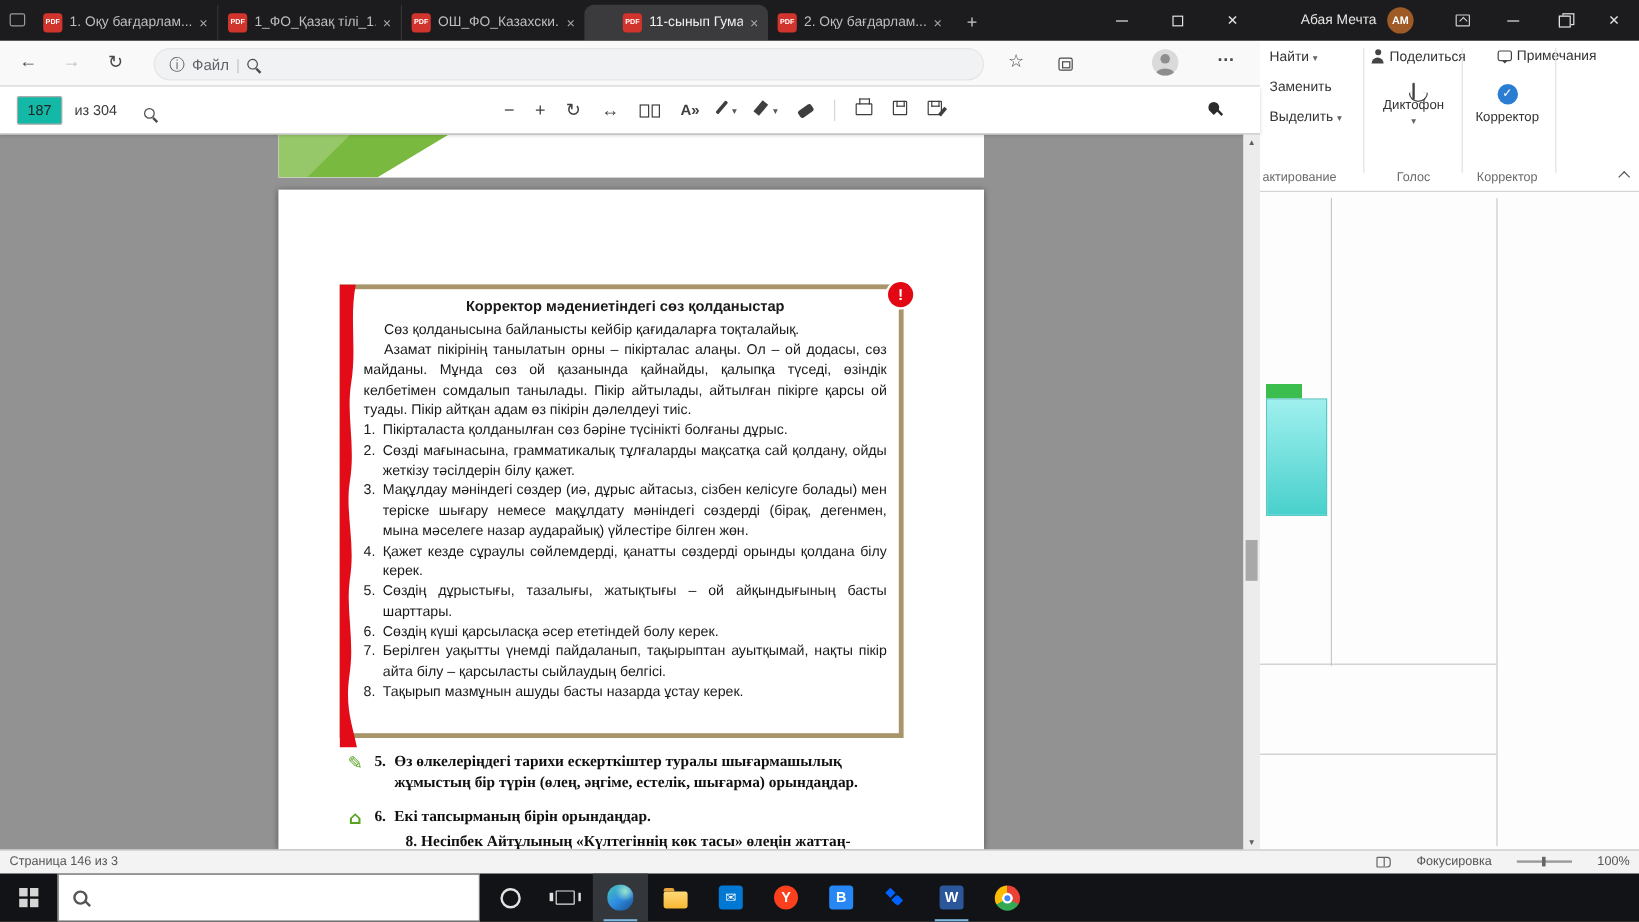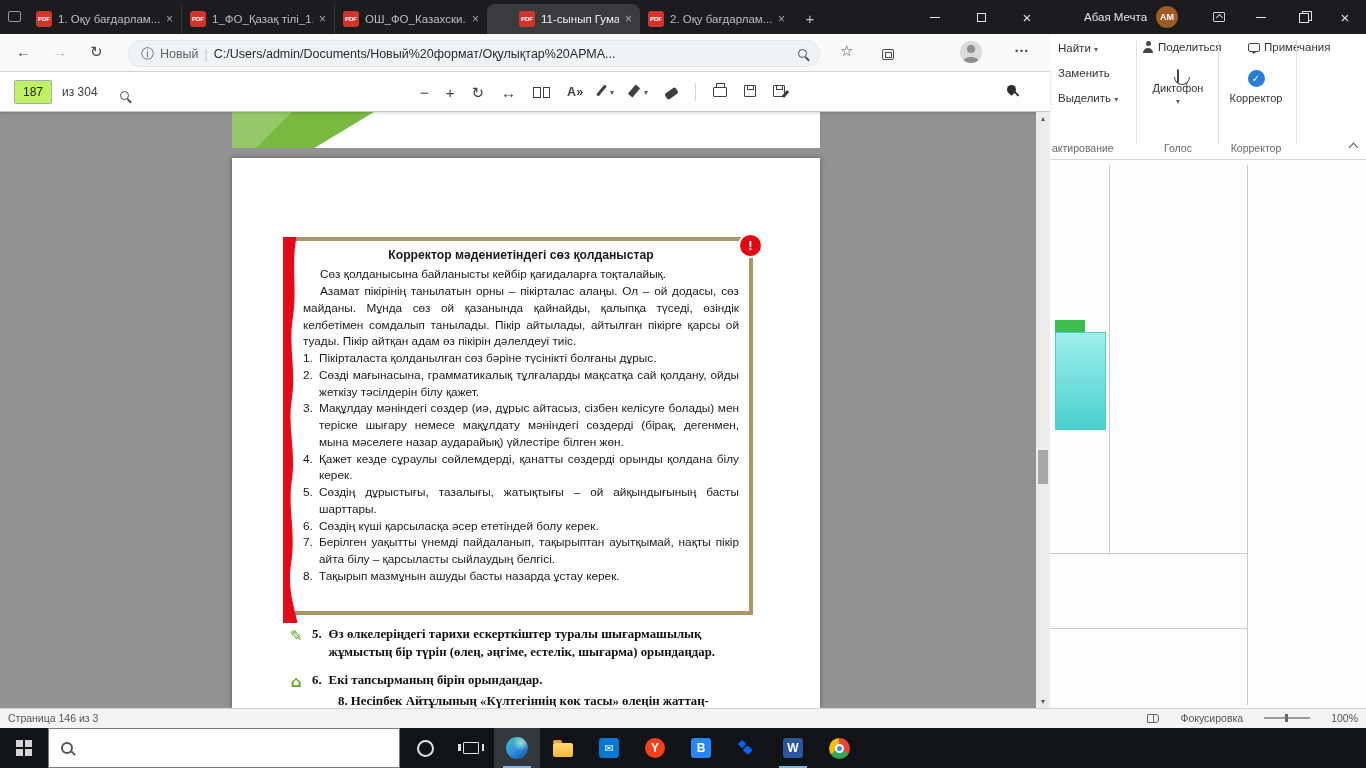--- a/index.html
+++ b/index.html
@@ -46,21 +46,21 @@
   .i-collections{width:12px;height:11px;border:1.5px solid #4A4A4A;border-radius:2px;position:relative;display:inline-block;}
   .i-collections::before{content:'';position:absolute;left:2px;top:2px;width:5px;height:4px;border:1px solid #4A4A4A;}
   .i-avatar{width:22px;height:22px;border-radius:50%;background:#DADADA;position:relative;overflow:hidden;display:inline-block;}
   .i-avatar::before{content:'';position:absolute;top:4px;left:7px;width:8px;height:8px;border-radius:50%;background:#8E8E8E;}
   .i-avatar::after{content:'';position:absolute;bottom:-4px;left:3px;width:16px;height:10px;border-radius:50%;background:#8E8E8E;}
 
   
   .pdf-toolbar{position:absolute;left:0;top:72px;width:1050px;height:40px;background:#FFFFFF;
     border-bottom:1px solid #C9C9C9;box-shadow:0 1px 3px rgba(0,0,0,.18);z-index:3;}
   .pgbox{position:absolute;left:14px;top:8px;width:38px;height:24px;border:1px solid #ABABAB;border-radius:2px;
-    font-size:12px;text-align:center;font-family:inherit;color:#222;background:#bef264;}
+    font-size:12px;text-align:center;font-family:inherit;color:#222;background:#14b8a6;}
   .pgcount{position:absolute;left:62px;top:13px;font-size:12px;color:#3B3B3B;}
   .pdf-search{position:absolute;left:120px;top:14px;}
   .pdf-center{position:absolute;left:420px;top:0;height:40px;display:flex;align-items:center;gap:17px;color:#3F3F3F;}
   .pdf-center .glyph{font-size:15px;line-height:1;}
   .i-pages{width:17px;height:11px;display:flex;gap:2px;}
   .i-pages span{flex:1;border:1.5px solid #3F3F3F;}
   .readaloud{font-size:12.5px;font-weight:bold;}
   .i-pen{width:3px;height:13px;background:#3F3F3F;border-radius:1px;transform:rotate(40deg);display:inline-block;}
   .i-hl{width:6px;height:12px;background:#3F3F3F;transform:rotate(40deg);display:inline-block;}
   .i-eraser{width:13px;height:7px;background:#3F3F3F;border-radius:2px;transform:rotate(-35deg);display:inline-block;}
@@ -247,23 +247,22 @@
         </div>
     </div>
   </div>
 
   <div class="edge-toolbar">
     <span class="navbtn" style="left:16px;">←</span>
     <span class="navbtn" style="left:52px;color:#BDBDBD;">→</span>
     <span class="navbtn" style="left:90px;">↻</span>
     <div class="addr">
       <span style="color:#5F6368;font-size:13px;">ⓘ</span>
-      <span class="scheme">Новый</span>
+      <span class="scheme">Файл</span>
       <span class="pipe">|</span>
-      <span class="url">C:/Users/admin/Documents/Новый%20формат/Оқулықтар%20АРМА...</span>
       <span class="i-mag"></span>
     </div>
     <span class="tbtn" style="left:840px;">☆</span>
     <span class="tbtn" style="left:882px;top:12px;"><span class="i-collections"></span></span>
     <span class="tbtn" style="left:960px;top:7px;"><span class="i-avatar"></span></span>
     <span class="tbtn" style="left:1014px;top:4px;font-weight:bold;">…</span>
   </div>
 
   <div class="pdf-toolbar">
     <input class="pgbox" value="187" style="">

